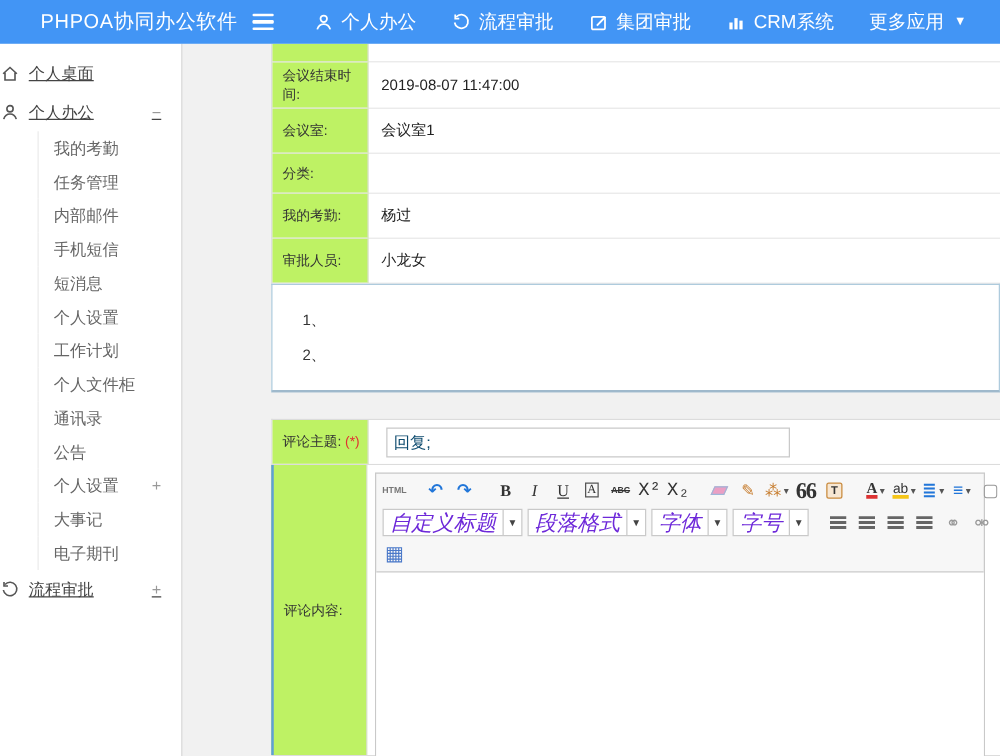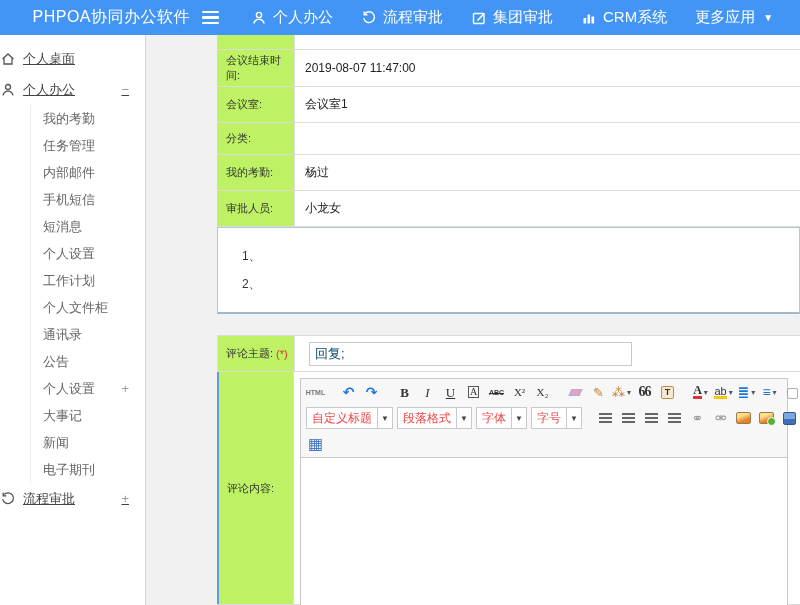--- a/index.html
+++ b/index.html
@@ -65,43 +65,43 @@
   .caret { font-size:8px; color:#555; margin-left:2px; }
   .g { font-size:12px; color:#333; line-height:1; }
   .g-html { font-size:7px; font-weight:bold; color:#777; }
   .g-blue { color:#2176d9; font-weight:bold; font-size:14px; }
   .g-bold { font-weight:bold; font-family:"Liberation Serif",serif; font-size:13px; }
   .g-italic { font-style:italic; font-family:"Liberation Serif",serif; font-size:13px; }
   .g-underline { text-decoration:underline; font-family:"Liberation Serif",serif; font-size:13px; }
   .g-abox { border:1px solid #555; font-size:10px; line-height:10px; padding:0 1px;
     font-family:"Liberation Serif",serif; }
   .g-strike { font-size:7px; font-weight:bold; text-decoration:line-through; }
-  .g-supsub { font-size:11px; font-family:Liberation Serif, serif; }
-  .g-quote { font-family:"Liberation Serif",serif; font-weight:bold; font-size:14px; letter-spacing:-1px; }
+  .g-supsub { font-size:15px; font-family:Liberation Mono, monospace; }
+  .g-quote { font-family:"Liberation Serif",serif; font-weight:bold; font-size:18px; letter-spacing:-1px; }
   .g-clip { border:1px solid #c98a3d; background:#f7e7d3; font-size:9px; font-weight:bold;
     padding:1px 3px; border-radius:2px; color:#333; }
   .g-fontcolor { border-bottom:3px solid #d33; font-weight:bold; font-size:12px; line-height:11px;
     font-family:"Liberation Serif",serif; }
   .g-hilite { border-bottom:3px solid #f5c518; font-size:11px; line-height:10px; }
   .g-orange { color:#c77d2e; font-size:13px; }
   .g-gray { color:#999; font-size:14px; }
   .g-table { color:#4b79c9; font-size:16px; }
   .sh-eraser { display:inline-block; width:11px; height:7px; background:#eb9fc4;
     border:1px solid #9fb6d8; transform:skewX(-25deg); }
   .sh-bars { width:13px; height:11px;
     background:repeating-linear-gradient(to bottom,#666 0 2px,transparent 2px 4px); }
   .sh-imgic { width:15px; height:12px; border:1px solid #9a7b4f; border-radius:2px;
     background:linear-gradient(160deg,#ffe08a 30%,#e2822d 70%); position:relative; }
   .sh-imgic.plus::after { content:""; position:absolute; right:-3px; bottom:-3px; width:7px;
     height:7px; background:#58b030; border-radius:50%; border:1px solid #fff; }
   .sh-mediaic { width:13px; height:13px; border:1px solid #35588c; border-radius:2px;
     background:linear-gradient(#7ea7e0 50%,#3f6fb5 50%); }
   .ke-select { height:22px; background:#fff; border:1px solid #c9c9c9; display:inline-flex;
     align-items:center; margin:0 2px; cursor:pointer; }
-  .ke-select .val { font-size:12px; color:#ef4444; padding:0 5px; white-space:nowrap; }
+  .ke-select .val { font-size:17px; color:#6d28d9; padding:0 5px; white-space:nowrap;font-style:italic; }
   .ke-select .sc { width:15px; align-self:stretch; border-left:1px solid #c9c9c9;
     display:flex; align-items:center; justify-content:center; font-size:8px; color:#444; }
   .ke-content { border-top:1px solid #c9c9c9; background:#fff; height:152px; cursor:text; }
 </style>
 </head>
 <body>
 
 <div class="topnav">
   <div class="brand">PHPOA协同办公软件</div>
   <div class="burger">
@@ -202,23 +202,20 @@
       <span class="s-label">公告</span>
     </div>
     <div class="s-item sub">
       <span class="s-label">个人设置</span>
       <span class="s-suffix">+</span>
     </div>
     <div class="s-item sub">
       <span class="s-label">大事记</span>
     </div>
     <div class="s-item sub">
-      <span class="s-label">新闻</span>
-    </div>
-    <div class="s-item sub">
       <span class="s-label">电子期刊</span>
     </div>
     <div class="s-item top">
       <span class="s-icon">
         <svg width="16" height="16" viewBox="0 0 16 16">
           <path d="M4 3.6A5.4 5.4 0 1 1 2.7 8" fill="none" stroke="#555" stroke-width="1.3"></path>
           <path d="M3.2 1.6v3.2h3.2" fill="none" stroke="#555" stroke-width="1.3"></path>
         </svg>
       </span>
       <span class="s-label">流程审批</span>

